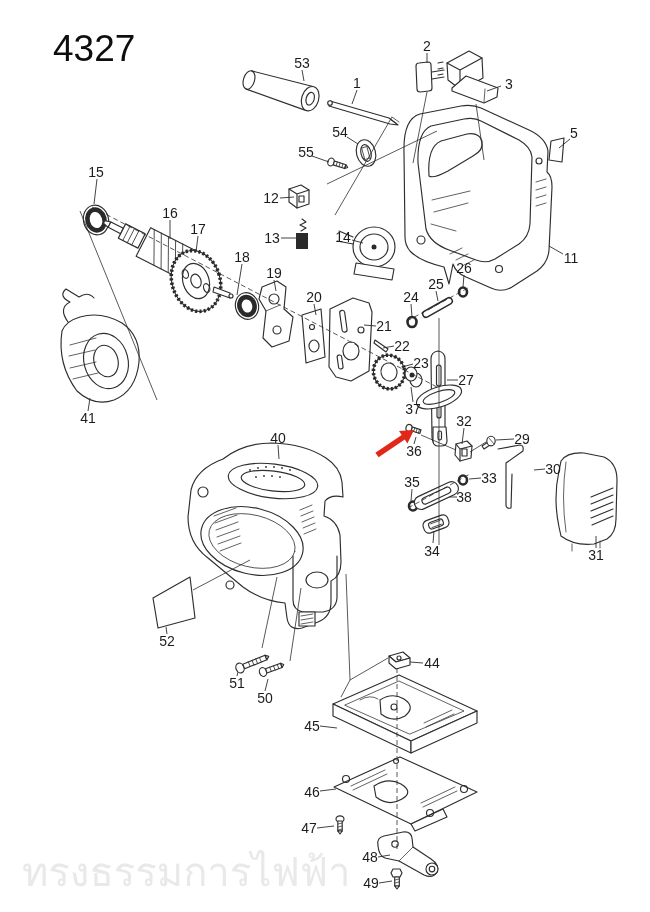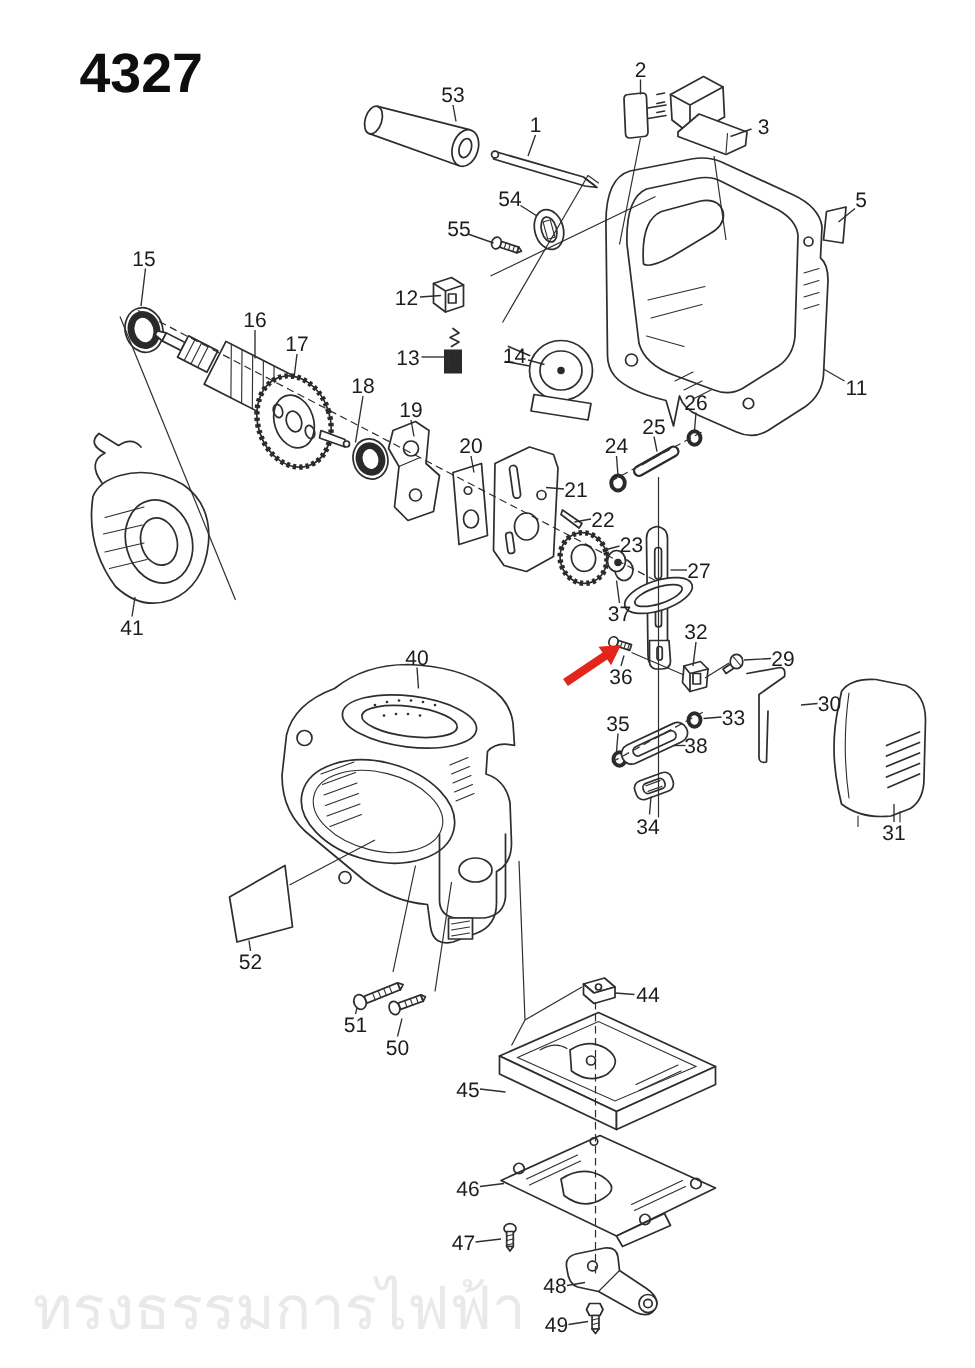--- a/index.html
+++ b/index.html
@@ -1,21 +1,21 @@
 <!DOCTYPE html>
 <html style="--line: #2e2e2e; --label: #1c1c1c; --red: #e2261a; --wm: #e9e9e9;"><head>
 <meta charset="utf-8">
 <style>
   :root{
     --line:#2e2e2e; --label:#1c1c1c; --red:#e2261a; --wm:#e9e9e9;
   }
   html,body{margin:0;padding:0;background:#ffffff;}
   .page{position:relative;width:650px;height:912px;background:#fff;overflow:hidden;
         font-family:"Liberation Sans",sans-serif;}
-  .title{position:absolute;left:53px;top:28px;font-size:37px;font-weight:700;
+  .title{position:absolute;left:53px;top:28px;font-size:37px;font-weight:400;
          color:#0e0e0e;letter-spacing:0px;}
   .watermark{position:absolute;left:22px;top:840px;font-size:40px;color:var(--wm);
              white-space:nowrap;font-weight:400;}
   svg text{font-family:"Liberation Sans",sans-serif;font-size:14px;fill:var(--label);text-anchor:middle;}
   .s{stroke:var(--line);stroke-width:1.15;fill:none;stroke-linecap:round;stroke-linejoin:round;}
   .f{stroke:var(--line);stroke-width:1.15;fill:#ffffff;stroke-linejoin:round;stroke-linecap:round;}
   .g2{stroke:var(--line);stroke-width:0.75;fill:none;stroke-linecap:round;}
   .ring{stroke:#2a2a2a;stroke-width:4.6;fill:none;}
   .ring2{stroke:#2a2a2a;stroke-width:2.6;fill:none;}
   .dk{fill:#2a2a2a;stroke:none;}

